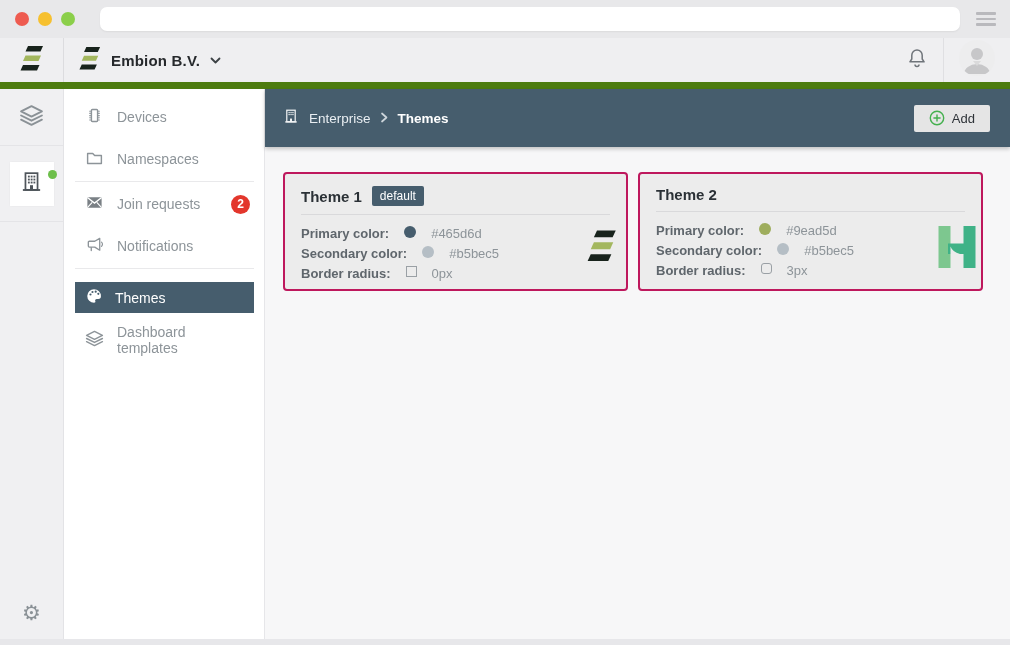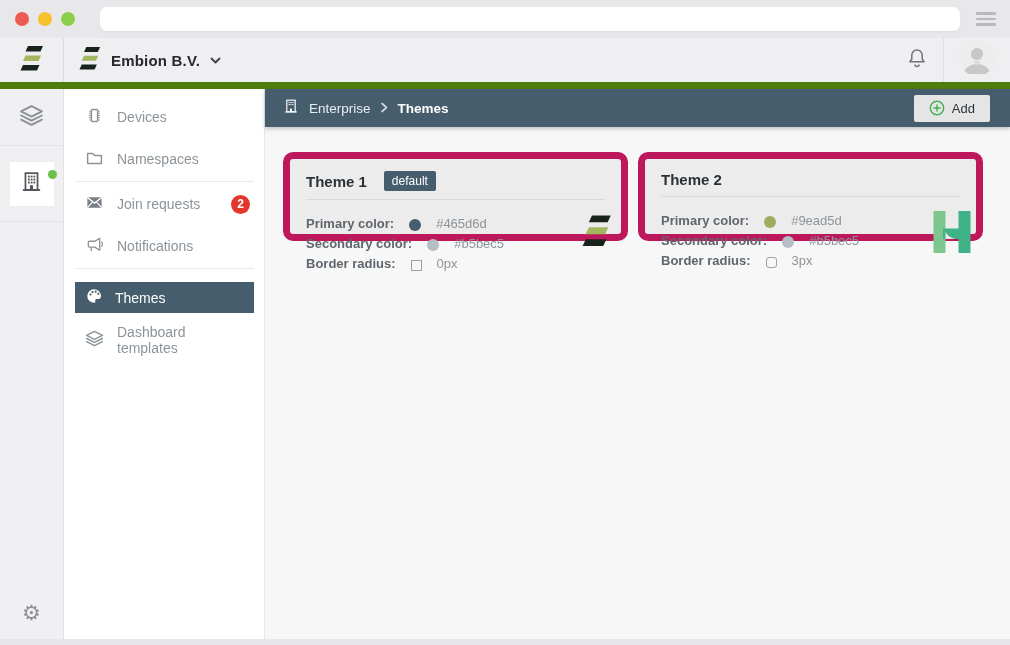--- a/index.html
+++ b/index.html
@@ -50,36 +50,36 @@
                color:#8d9499; font-size:14px; cursor:pointer; }
   .side-item .lbl { flex:1; }
   .side-sep { height:1px; background:#e9e9eb; margin:1px 10px 1px 11px; }
   .side-item.selected { height:31px; margin:13px 10px 6px 11px; padding-left:10px; padding-right:10px;
                         background:#465d6d; color:#ffffff; font-size:14px; gap:12px; }
   .count-badge { width:19px; height:19px; border-radius:50%; background:#e3362c; color:#fff; font-size:12px; font-weight:bold;
                  display:flex; align-items:center; justify-content:center; }
 
   
   .main { flex:1; background:#f7f7f8; display:flex; flex-direction:column; min-width:0; }
-  .topbar { height:38px; background:#465d6d; display:flex; align-items:center; padding:0 20px 0 18px; gap:9px;
+  .topbar { height:58px; background:#465d6d; display:flex; align-items:center; padding:0 20px 0 18px; gap:9px;
             box-shadow:0 2px 4px rgba(0,0,0,0.22); position:relative; z-index:2; flex:0 0 auto; }
   .crumb { font-size:13.5px; color:#e9eef2; cursor:pointer; }
   .crumb.current { font-weight:bold; color:#ffffff; cursor:default; }
   .topbar-spacer { flex:1; }
   .add-btn { height:27px; background:#e5e5e5; border:none; border-radius:2px; padding:0 15px; display:flex; align-items:center; gap:7px;
              font-family:inherit; font-size:13px; color:#2e3338; cursor:pointer;text-align:right; }
 
   .content { padding:25px 20px 0 18px; display:flex; gap:10px; }
-  .card { width:345px; height:89px; background:#ececec; border:7px solid #be185d; border-radius:10px;
+  .card { width:345px; height:119px; background:#ececec; border:2px solid #be185d; border-radius:4px;
           padding:12px 16px; position:relative; cursor:pointer; }
   .card-head { display:flex; align-items:center; gap:10px; }
   .card-title { font-size:15px; font-weight:bold; color:#2b3136; }
-  .card-badge { height:20px; line-height:20px; padding:0 8px; background:#465d6d; color:#fff; font-size:12px; border-radius:2px;margin-left:7px; }
+  .card-badge { height:20px; line-height:20px; padding:0 8px; background:#465d6d; color:#fff; font-size:12px; border-radius:2px; }
   .card-sep { height:1px; background:#d9d9db; margin:8px 0 11px; }
-  .crow { display:flex; align-items:flex-end; gap:15px; height:20px; font-size:13px; }
+  .crow { display:flex; align-items:flex-start; gap:15px; height:20px; font-size:13px; }
   .crow .rlbl { font-weight:bold; color:#5f666c; }
   .crow .rval { color:#8d9499; }
   .dot { width:12px; height:12px; border-radius:50%; flex:0 0 auto; }
   .radius-box { width:11px; height:11px; border:1.5px solid #9aa0a5; background:transparent; flex:0 0 auto; }
   .radius-box.r3 { border-radius:3px; }
   .card-logo { position:absolute; }
   .card-logo.embion { right:9px; top:55px; }
   .card-logo.hlogo { right:4px; top:52px; }
 </style>
 </head>

